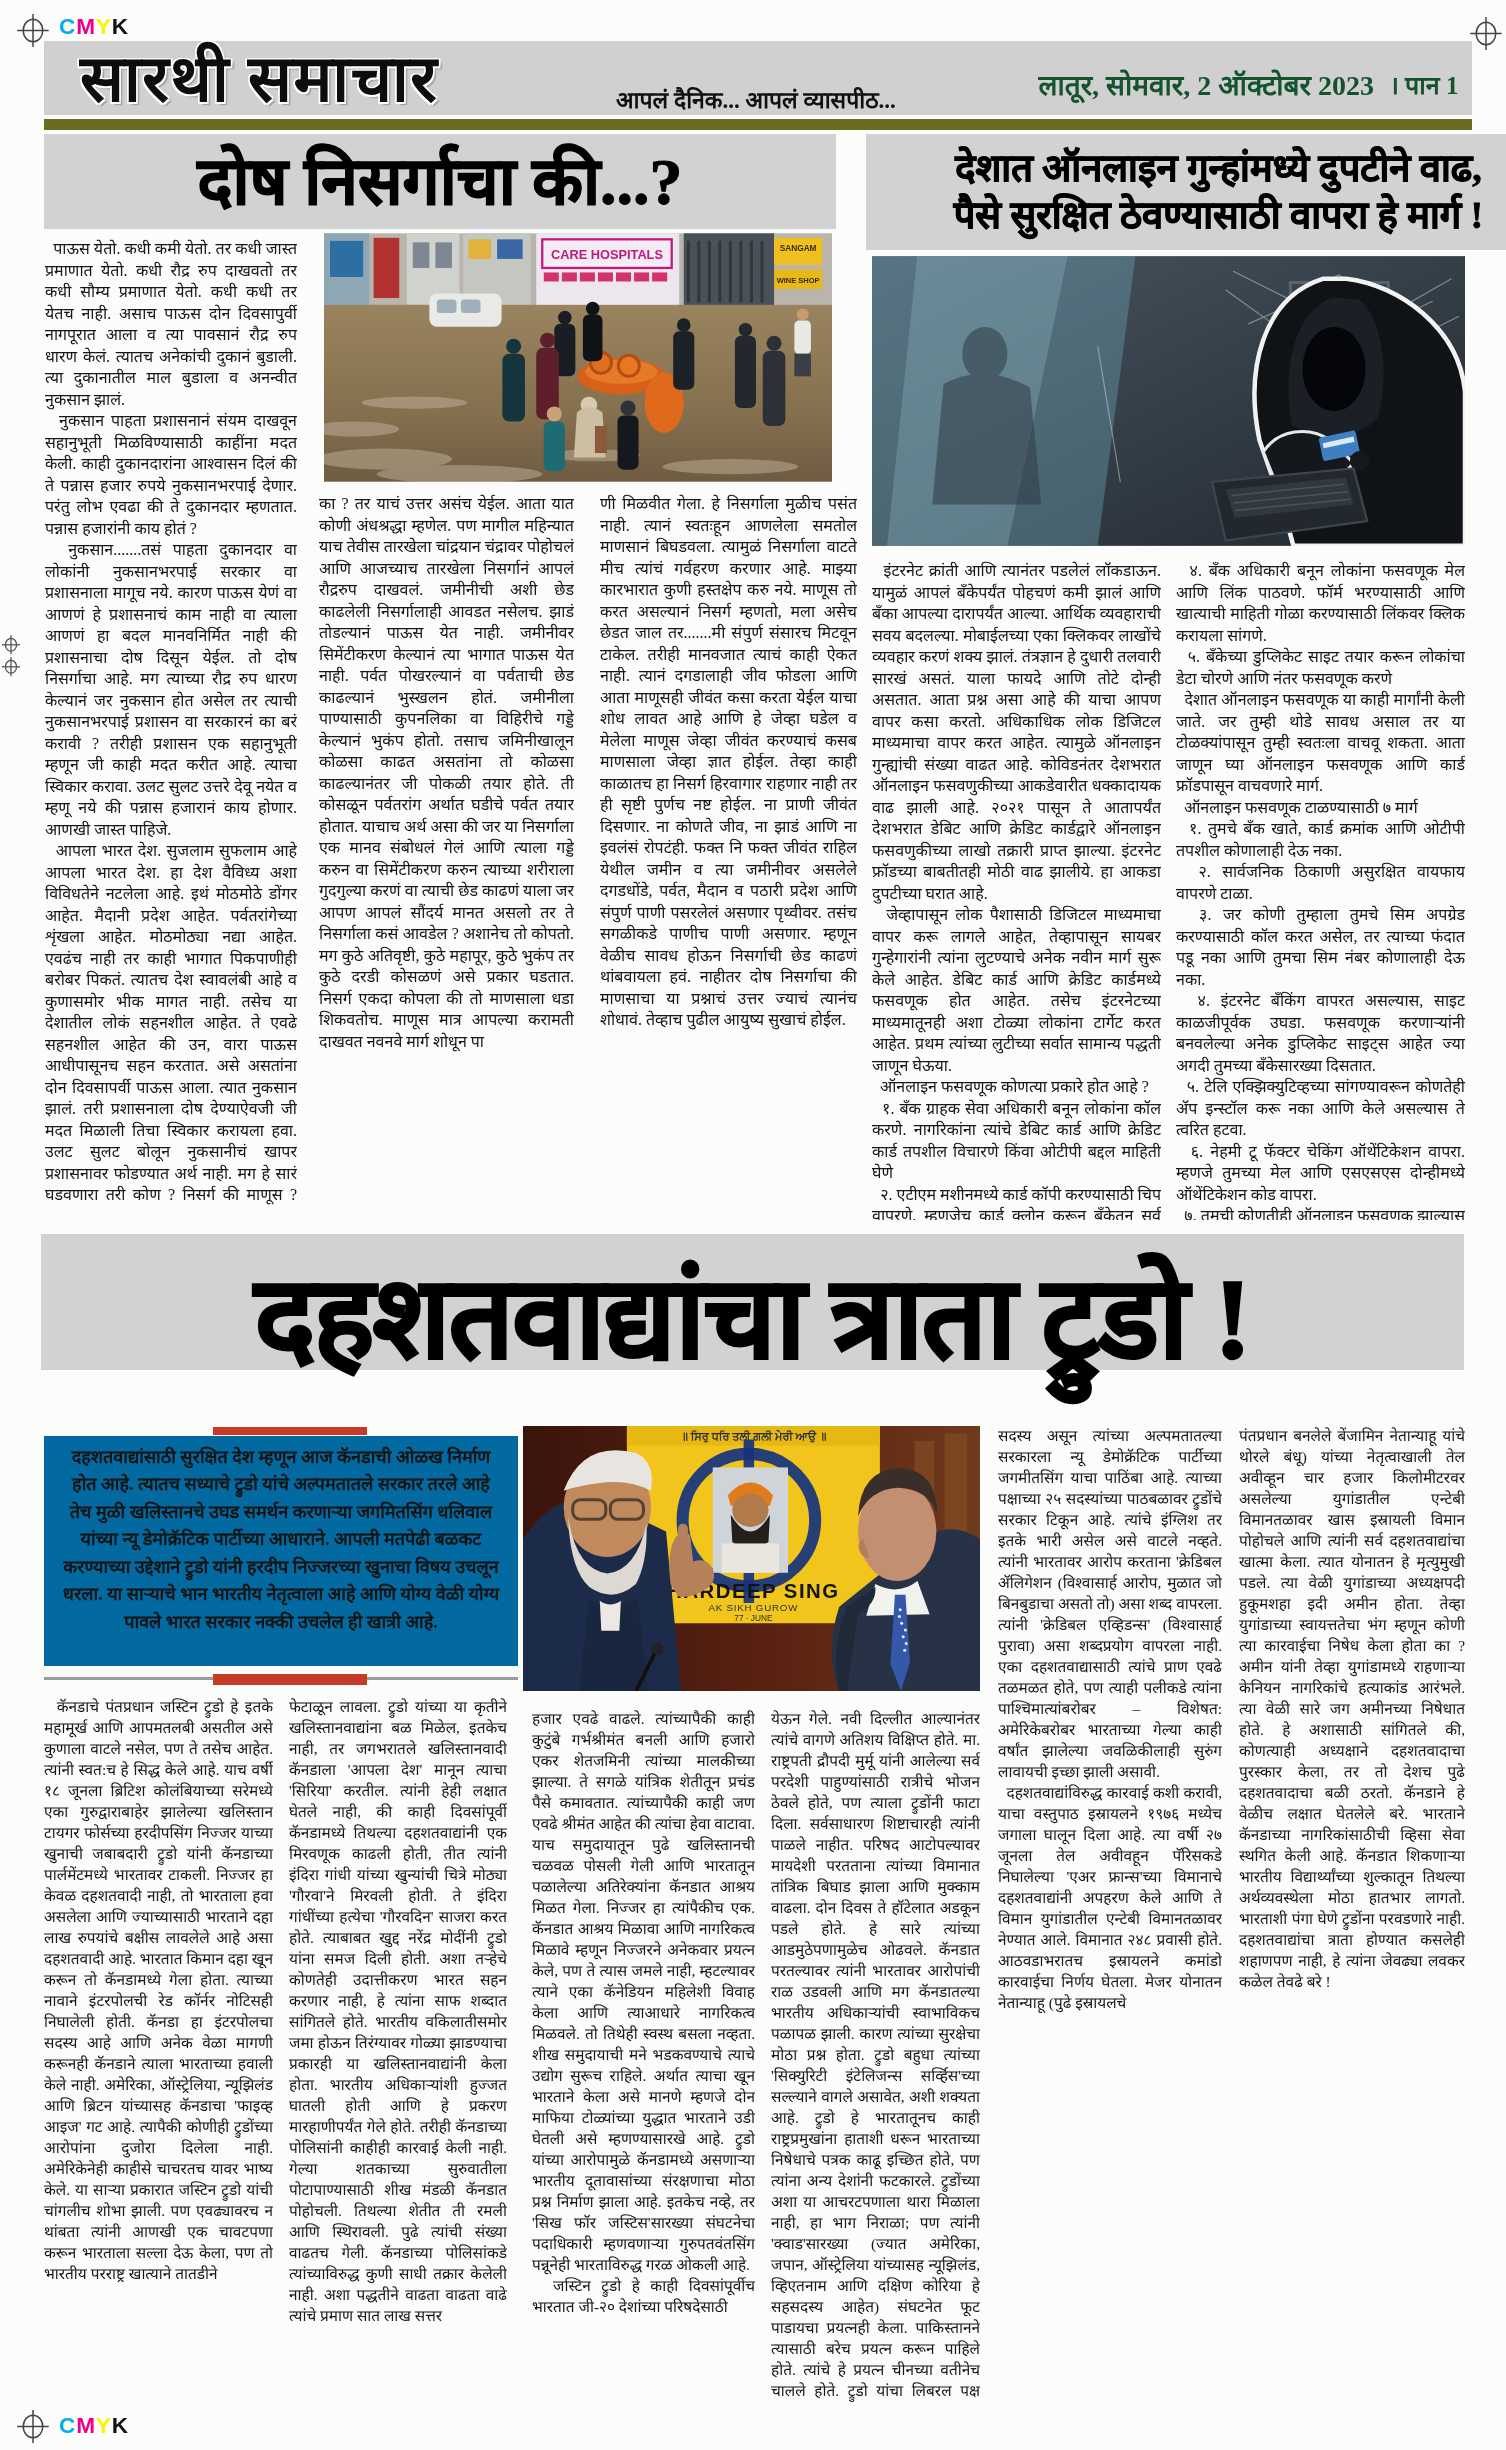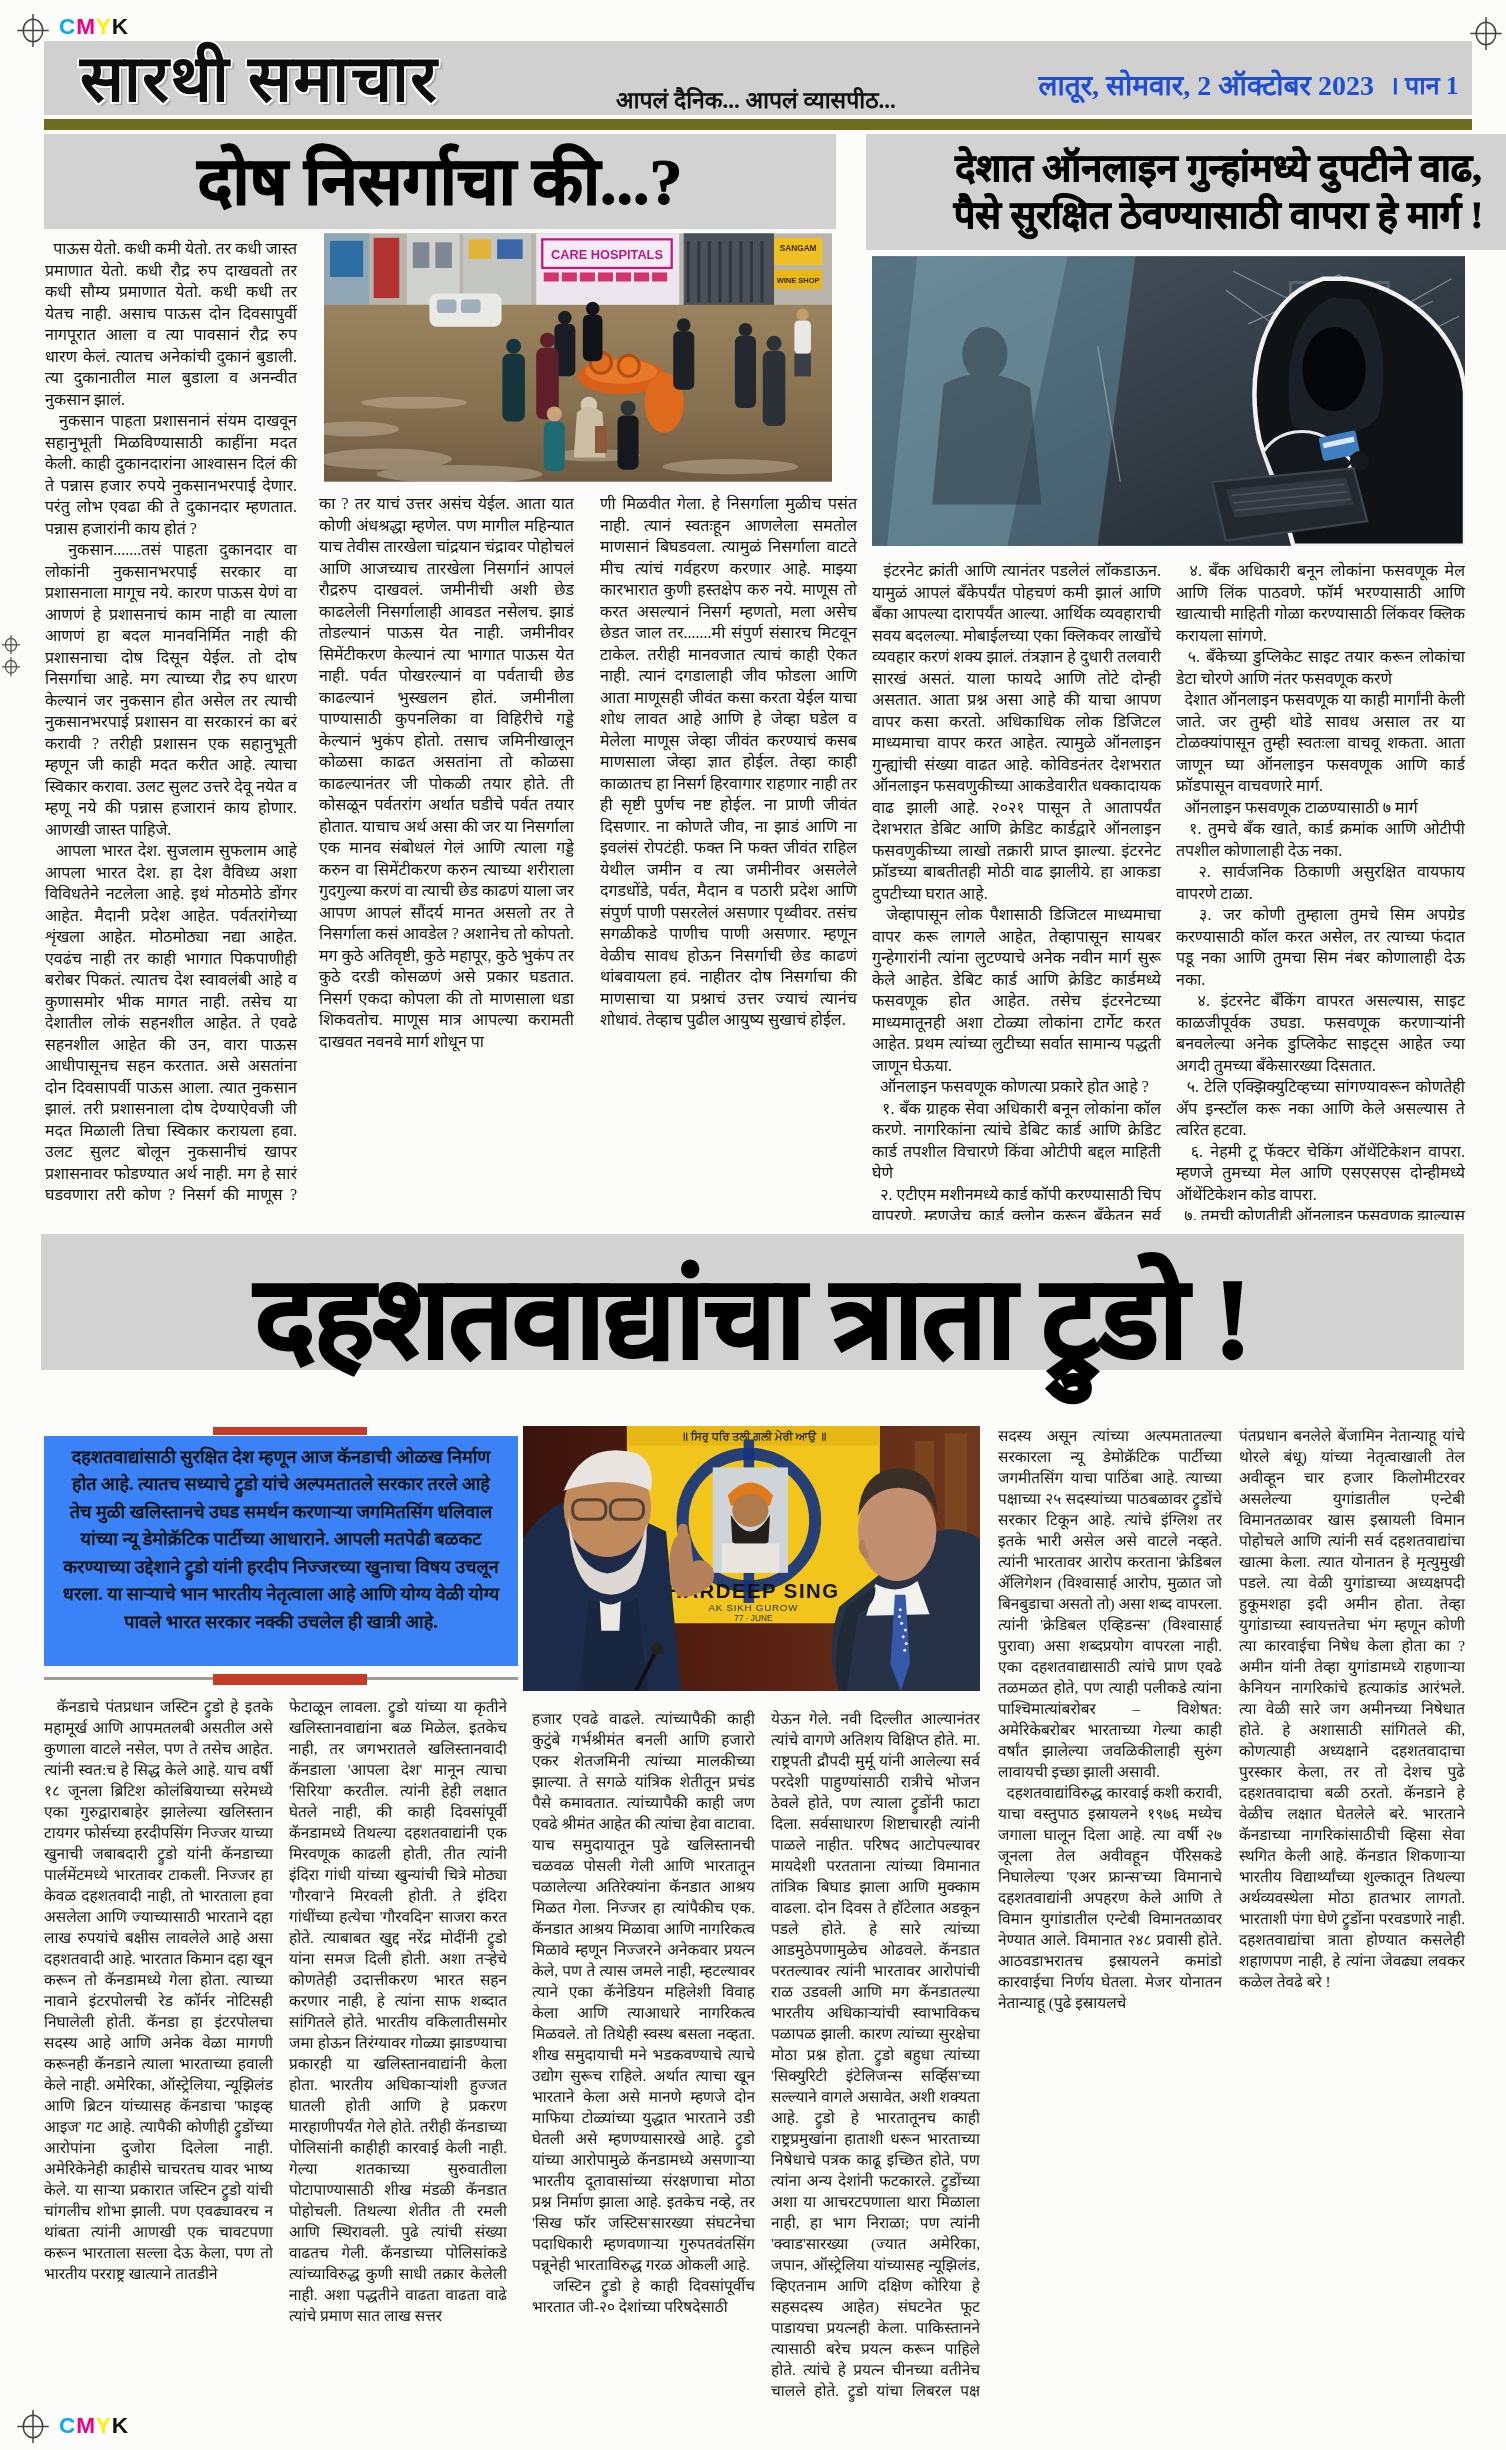--- a/index.html
+++ b/index.html
@@ -9,21 +9,21 @@
   .graybox{background:#d2d2d2;}
   .bodytext{font-size:16px;line-height:21.5px;text-align:justify;white-space:pre-wrap;
             color:#161616;overflow:hidden;}
   .bodysm{font-size:15.4px;line-height:21px;}
   .cmyk-label{font-family:"Liberation Sans",sans-serif;font-weight:bold;font-size:22.6px;letter-spacing:0.8px;}
   .cmyk-label .c{color:#00aeef}.cmyk-label .m{color:#ec008c}.cmyk-label .y{color:#fff200}.cmyk-label .k{color:#111}
   .masthead-title{font-size:65px;font-weight:bold;color:#0d0d0d;
       text-shadow:1.5px 1.5px 0 #fff,-1.5px -1.5px 0 #fff,1.5px -1.5px 0 #fff,-1.5px 1.5px 0 #fff,3px 3px 1.5px #9a9a9a;
       letter-spacing:1.5px;white-space:nowrap;}
   .masthead-tagline{font-size:23px;font-weight:bold;color:#111;white-space:nowrap;}
-  .masthead-date{font-size:28px;font-weight:bold;color:#1d4ed8;white-space:nowrap;}
+  .masthead-date{font-size:28px;font-weight:bold;color:#14532d;white-space:nowrap;}
   .headline-flood{font-size:66px;font-weight:bold;color:#000;text-align:center;
       -webkit-text-stroke:1.1px #000;}
   .headline-cyber{font-size:38px;font-weight:bold;color:#000;text-align:center;line-height:47px;
       -webkit-text-stroke:0.8px #000;}
   .headline-big{font-size:114px;font-weight:bold;color:#000;text-align:center;line-height:151px;
       -webkit-text-stroke:2.3px #000;letter-spacing:-1.5px;}
   .intro-text{font-size:18px;line-height:27.5px;font-weight:bold;color:#141414;text-align:center;}
   .rule-olive{background:#6c6c20;}
   .red-bar{background:#c43b28;}
   .gray-line{background:#9b9b9b;}
@@ -260,21 +260,21 @@
   ४. इंटरनेट बँकिंग वापरत असल्यास, साइट काळजीपूर्वक उघडा. फसवणूक करणाऱ्यांनी बनवलेल्या अनेक डुप्लिकेट साइट्स आहेत ज्या अगदी तुमच्या बँकेसारख्या दिसतात.
   ५. टेलि एक्झिक्युटिव्हच्या सांगण्यावरून कोणतेही ॲप इन्स्टॉल करू नका आणि केले असल्यास ते त्वरित हटवा.
   ६. नेहमी टू फॅक्टर चेकिंग ऑथेंटिकेशन वापरा. म्हणजे तुमच्या मेल आणि एसएसएस दोन्हीमध्ये ऑथेंटिकेशन कोड वापरा.
   ७. तुमची कोणतीही ऑनलाइन फसवणूक झाल्यास ताबडतोब पोलिसांना कळवा कारण जितक्या लवकर तक्रार नोंदवली जाईल तितके पैसे परत मिळण्याची शक्यता वाढते.</div>
 
   <div class="abs graybox" style="left:41px;top:1234px;width:1423px;height:136px">
     <div class="headline-big" style="line-height:169px">दहशतवाद्यांचा त्राता ट्रुडो !</div>
   </div>
 
   <div class="abs red-bar" style="left:213px;top:1427px;width:154px;height:7.5px"></div>
-  <div class="abs" style="left:44px;top:1436px;width:474px;height:230px;background:#3b82f6">
+  <div class="abs" style="left:44px;top:1436px;width:474px;height:230px;background:#0369a1">
     <div class="intro-text" style="padding:7.5px 16.6px">दहशतवाद्यांसाठी सुरक्षित देश म्हणून आज कॅनडाची ओळख निर्माण होत आहे. त्यातच सध्याचे ट्रुडो यांचे अल्पमतातले सरकार तरले आहे तेच मुळी खलिस्तानचे उघड समर्थन करणाऱ्या जगमितसिंग धलिवाल यांच्या न्यू डेमोक्रॅटिक पार्टीच्या आधाराने. आपली मतपेढी बळकट करण्याच्या उद्देशाने ट्रुडो यांनी हरदीप निज्जरच्या खुनाचा विषय उचलून धरला. या साऱ्याचे भान भारतीय नेतृत्वाला आहे आणि योग्य वेळी योग्य पावले भारत सरकार नक्की उचलेल ही खात्री आहे.</div>
   </div>
   <div class="abs gray-line" style="left:44px;top:1677px;width:474px;height:3px"></div>
   <div class="abs red-bar" style="left:213px;top:1674px;width:154px;height:10.5px"></div>
 
   <svg class="abs" style="left:523px;top:1426px" width="457" height="265" viewBox="0 0 607 352">
     <defs>
       <linearGradient id="mtbg" x1="0" y1="0" x2="1" y2="0">
         <stop offset="0" stop-color="#3a140c"></stop>
           <stop offset="0.55" stop-color="#5a2212"></stop>

